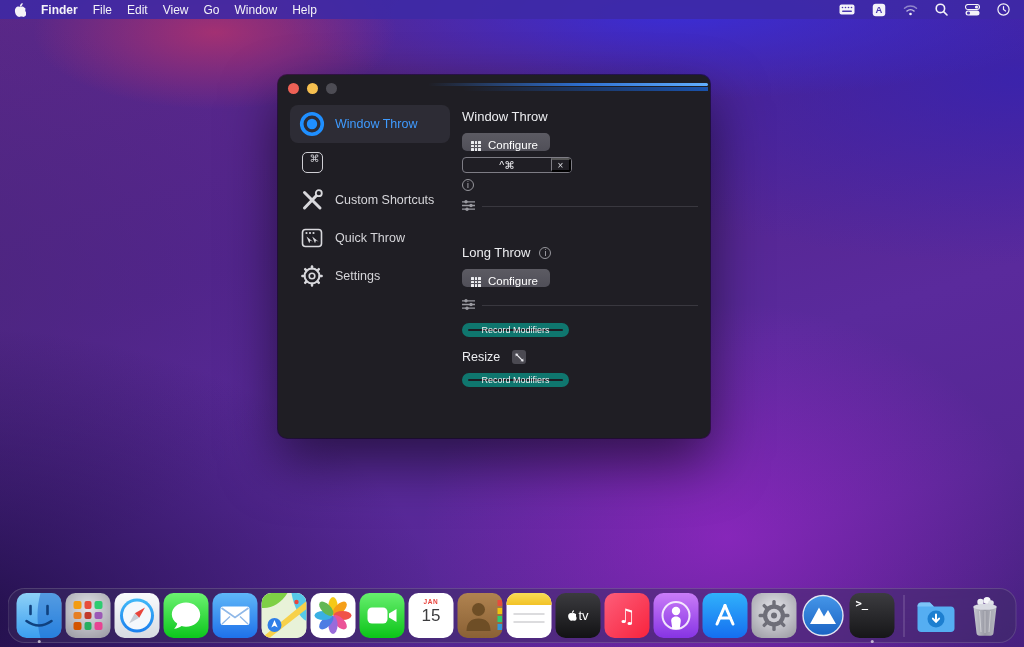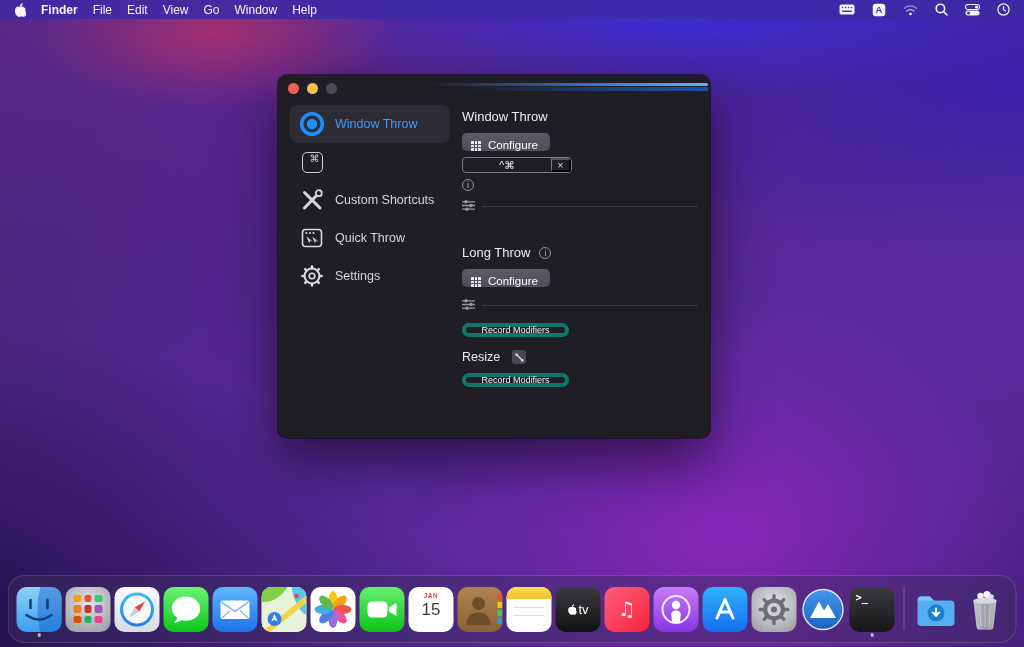--- a/index.html
+++ b/index.html
@@ -93,32 +93,32 @@
   .record-mouse .ph { flex:1; text-align:center; color:#84848b; font-size:11px; }
   .info-circle {
     width:12px; height:12px; border:1px solid #96969c; border-radius:50%;
     color:#b9b9bf; font-size:8.5px; display:inline-flex; align-items:center;
     justify-content:center; font-style:normal; flex:none;
   }
   .sliders-row { margin-top:6px; display:flex; align-items:center; gap:7px; }
   .divider { flex:1; height:1px; background:#39383f; }
   .t2 { margin-top:30px;gap:9px; }
   .mini-btn {
-    margin-top:9px; width:107px; height:14px; border:4px solid #0f766e; border-radius:7px;
+    margin-top:9px; width:107px; height:14px; border:6px solid #0f766e; border-radius:7px;
     background:none; color:#f0f0f3; font-size:9px; display:flex; align-items:center;
     justify-content:center; font-family:inherit; cursor:default;
   }
   .label-row { display:flex; align-items:center; gap:12px; font-size:12.5px; }
   .mv { margin-top:32px; } .rz { margin-top:13px; }
   .sq-ic { width:14px; height:14px; background:#4b4a52; border-radius:3px; display:flex; align-items:center; justify-content:center; }
 
   
   .dock {
     position:absolute; left:50%; bottom:4px; transform:translateX(-50%);
-    height:68px; display:flex; align-items:center; gap:4px; padding:0 8px;
+    height:55px; display:flex; align-items:center; gap:4px; padding:0 8px;
     background:rgba(60,46,96,0.45); border:1px solid rgba(255,255,255,0.14);
     border-radius:17px; backdrop-filter:blur(12px); z-index:30;
   }
   .dicon { width:45px; height:45px; border-radius:10px; position:relative; flex:none; overflow:visible; }
   .dicon svg { display:block; }
   .clip { overflow:hidden; border-radius:10px; position:absolute; inset:0; }
   .run-dot { position:absolute; bottom:-5px; left:50%; transform:translateX(-50%); width:3.5px; height:3.5px; border-radius:50%; background:rgba(255,255,255,0.65); }
   .dock-divider { width:1px; height:42px; background:rgba(255,255,255,0.25); margin:0 5px; flex:none; }
 
   .d-finder   { background:linear-gradient(180deg,#8ed1f7,#3a9ef0); }

